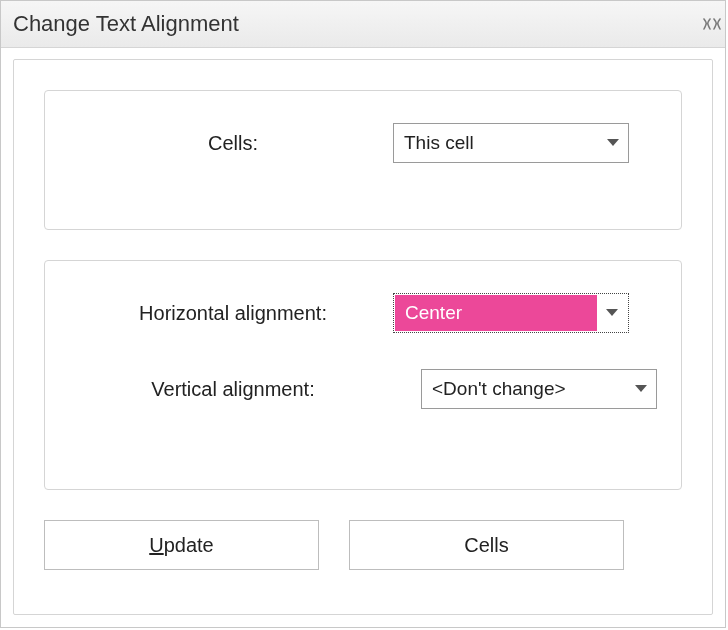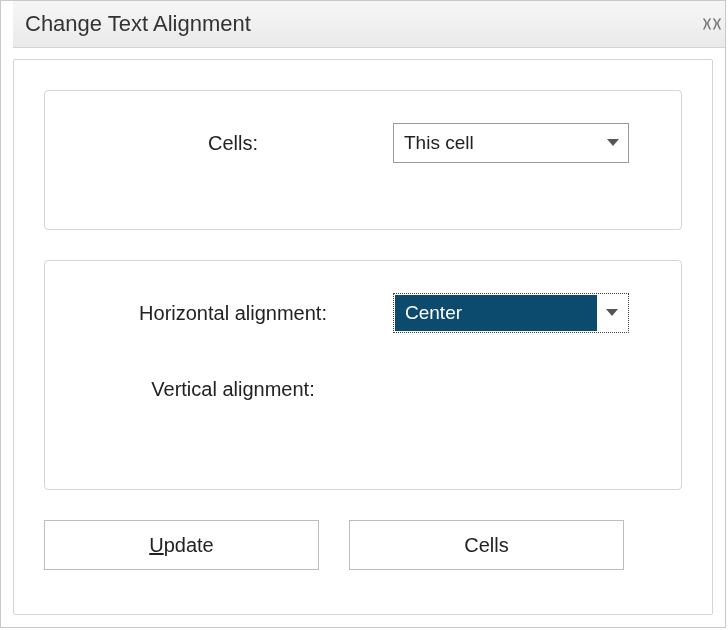--- a/index.html
+++ b/index.html
@@ -26,21 +26,20 @@
 
   
   .title-bar {
     height: 46px;
     background: linear-gradient(#f6f6f6, #eaeaea);
     border-bottom: 1px solid #d5d5d5;
     display: flex;
     align-items: center;
     justify-content: space-between;
     padding: 0 0 0 12px;
-    margin-left: 12px;
   }
   .title-text {
     font-size: 22px;
     color: #333;
   }
   .close-icon {
     width: 26px;
     height: 18px;
     display: flex;
     align-items: center;
@@ -112,21 +111,21 @@
     justify-content: center;
   }
   .combo .arrow svg { display:block; }
 
   
   .combo.selected {
     border: 1px dotted #444;
     padding: 1px;
   }
   .combo.selected .value {
-    background: #0c4a6e;
+    background: #ec4899;
     color: #ffffff;
     margin: 0;
   }
   .combo.selected .arrow {
     background: #ffffff;
   }
 
   
   .buttons {
     display: flex;
@@ -187,20 +186,28 @@
           <div class="value">Center</div>
           <div class="arrow">
             <svg width="12" height="8" viewBox="0 0 12 8">
                 <polygon points="0,0 12,0 6,7" fill="#555"></polygon>
               </svg>
           </div>
         </div>
       </div>
       <div class="row">
         <div class="label">Vertical alignment:</div>
+        <div class="combo">
+          <div class="value">&lt;Don't change&gt;</div>
+          <div class="arrow">
+            <svg width="12" height="8" viewBox="0 0 12 8">
+                <polygon points="0,0 12,0 6,7" fill="#555"></polygon>
+              </svg>
+          </div>
+        </div>
       </div>
     </div>
 
     <div class="buttons">
       <div class="btn">
         <span><span class="mnemonic">U</span><span>pdate</span></span>
       </div>
       <div class="btn">
         <span>Cells</span>
       </div>

